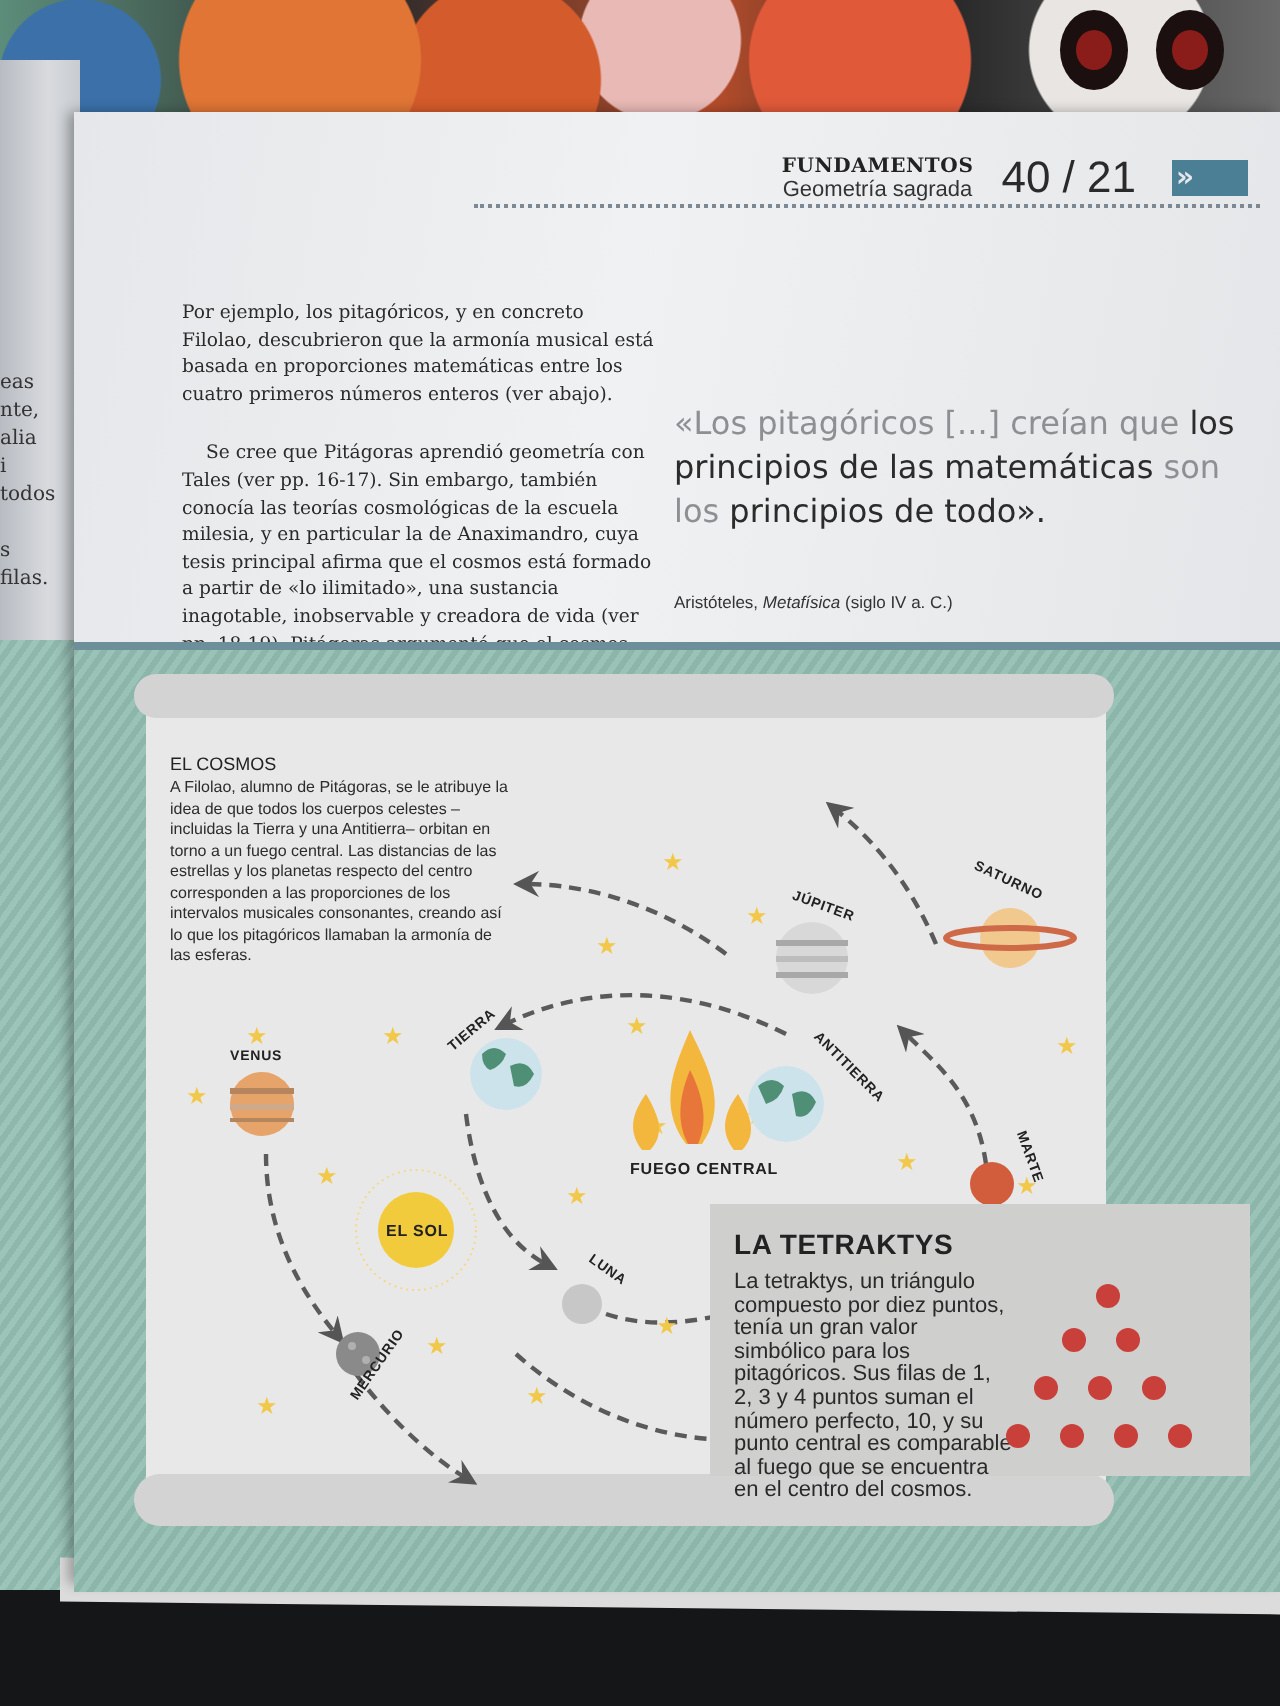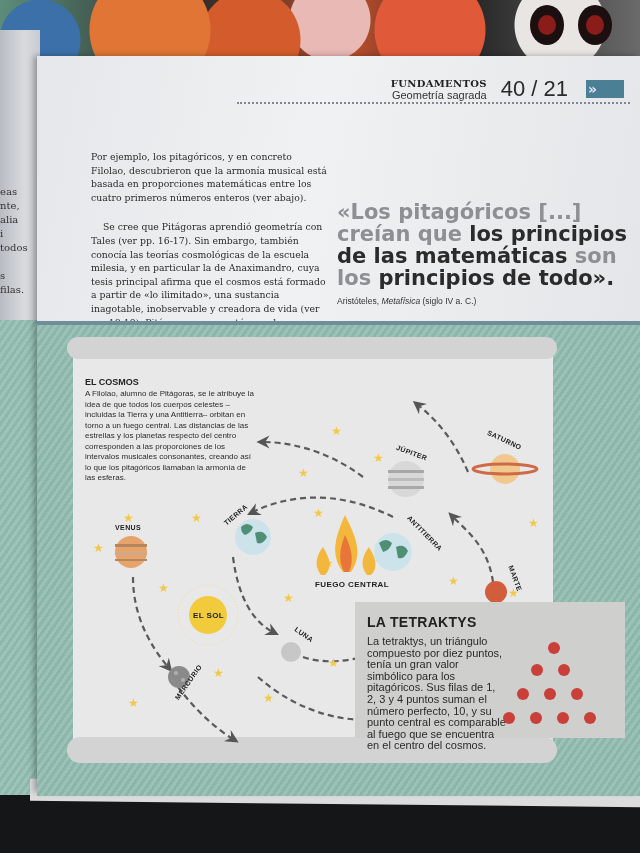--- a/index.html
+++ b/index.html
@@ -18,38 +18,38 @@
   .bg .eye::after{content:"";position:absolute;left:8px;top:10px;width:18px;height:20px;border-radius:50%;background:#8a1d1a;}
   .bottom-dark{position:absolute;left:0;top:795px;width:640px;height:58px;background:#141618;}
   .bottom-sheet{position:absolute;left:30px;top:782px;width:610px;height:22px;background:#dcdcdc;transform:skewY(0.6deg);}
   
   .left-page{position:absolute;left:0;top:30px;width:40px;height:790px;background:linear-gradient(90deg,#b8bcc2,#d8dade 60%,#c8ccd0);border-radius:0 0 0 0;}
   .left-page .frag{position:absolute;left:0;font-size:10px;color:#333;line-height:14px;white-space:nowrap;}
   .left-teal{position:absolute;left:0;top:320px;width:40px;height:500px;background:repeating-linear-gradient(-55deg,#8fb8ad 0 3px,#9cc4b9 3px 6px);}
   
   .page{position:absolute;left:37px;top:56px;width:603px;height:736px;background:linear-gradient(100deg,#e6e7ea 0%,#f0f1f2 40%,#e2e3e6 100%);box-shadow:-3px 0 6px rgba(0,0,0,.3);}
   .header{position:absolute;right:16px;top:20px;display:flex;align-items:center;}
-  .hdr-text{text-align:right;margin-right:14px;}
+  .hdr-text{text-align:center;margin-right:14px;}
   .hdr-section{font-family:"DejaVu Serif",serif;font-weight:bold;font-size:10px;color:#222;letter-spacing:.3px;}
   .hdr-sub{font-family:"Liberation Sans",sans-serif;font-size:11px;color:#333;}
   .hdr-pages{font-family:"Liberation Sans",sans-serif;font-size:22px;color:#2a2a2a;}
   .hdr-arrows{width:36px;height:18px;margin-left:18px;background:#4b7f96;position:relative;color:#e6e7ea;font-weight:bold;font-size:14px;line-height:18px;padding-left:2px;font-family:"DejaVu Sans",sans-serif;}
   .hdr-dots{position:absolute;left:200px;right:10px;top:46px;border-top:2px dotted #7c8893;}
   .col{position:absolute;font-family:"DejaVu Serif",serif;font-size:9.3px;line-height:13.6px;color:#2a2a2a;}
   .col p{margin:16px;}
   .col p.indent{text-indent:12px;}
-  .quote{position:absolute;left:300px;top:145px;width:290px;font-family:"DejaVu Sans",sans-serif;font-weight:bold;font-size:21px;line-height:22px;color:#2b2b2b;}
+  .quote{position:absolute;left:300px;top:145px;width:290px;font-family:"DejaVu Sans",sans-serif;font-weight:normal;font-size:16px;line-height:22px;color:#2b2b2b;}
   .quote .grey{color:#8d8f93;}
   .quote-src{position:absolute;left:300px;top:240px;font-family:"Liberation Sans",sans-serif;font-size:8.5px;color:#333;}
   
   .teal{position:absolute;left:0;top:265px;width:603px;height:471px;background:repeating-linear-gradient(-55deg,#8db6aa 0 3px,#9ac2b6 3px 6px);border-top:4px solid #6d8f9a;}
   .scroll{position:absolute;left:36px;top:22px;width:480px;height:400px;background:#e9e8e8;border-radius:8px;}
   .scroll-top{position:absolute;left:-6px;top:-10px;width:490px;height:22px;background:#d4d3d3;border-radius:11px;}
   .scroll-bottom{position:absolute;left:-6px;top:390px;width:490px;height:26px;background:#d4d3d3;border-radius:13px;}
-  .cosmos-title{position:absolute;left:12px;top:30px;font-family:"Liberation Sans",sans-serif;font-weight:bold;font-size:9px;color:#222;}
+  .cosmos-title{position:absolute;left:12px;top:30px;font-family:"Liberation Sans",sans-serif;font-weight:normal;font-size:9px;color:#222;}
   .cosmos-text{position:absolute;left:12px;top:42px;width:170px;font-family:"Liberation Sans",sans-serif;font-size:8px;line-height:10.5px;color:#2c2c2c;}
   .diagram{position:absolute;left:0;top:0;width:480px;height:400px;}
   .plabel{font-family:"Liberation Sans",sans-serif;font-weight:bold;font-size:7px;fill:#222;letter-spacing:.4px;}
   .tetra{position:absolute;left:318px;top:277px;width:270px;height:136px;background:#cfcfce;}
   .tetra-title{position:absolute;left:12px;top:12px;font-family:"Liberation Sans",sans-serif;font-weight:bold;font-size:14px;color:#222;letter-spacing:.3px;}
   .tetra-text{position:absolute;left:12px;top:34px;width:140px;font-family:Liberation Sans, sans-serif;font-size:11px;line-height:11.6px;color:#2a2a2a;}
   .dot{position:absolute;width:12px;height:12px;border-radius:50%;}
 </style>
 </head>
 <body>

